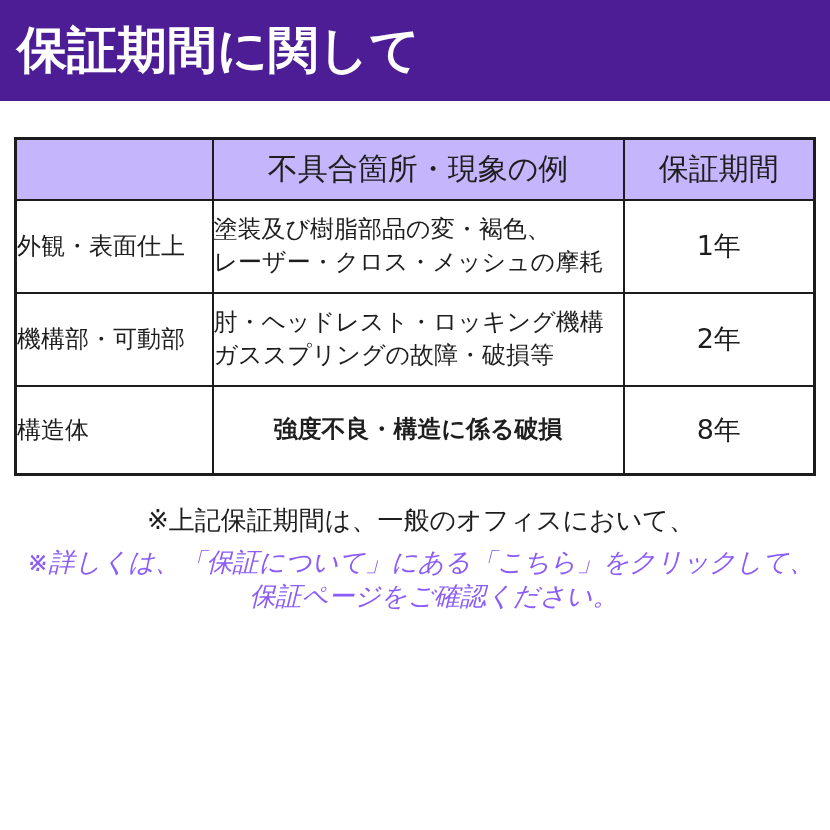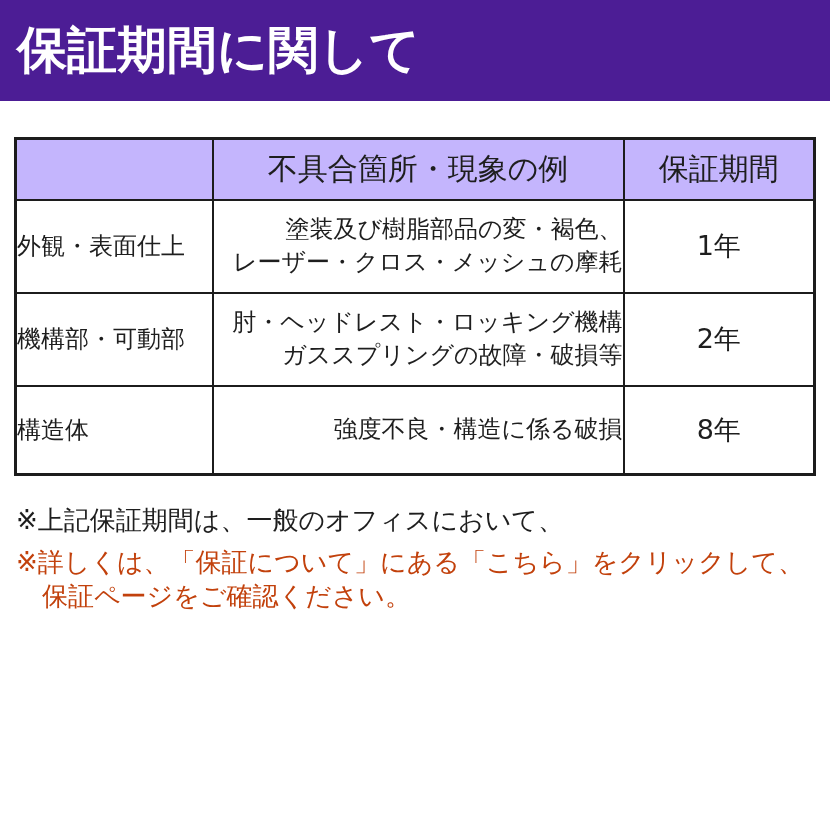--- a/index.html
+++ b/index.html
@@ -47,45 +47,46 @@
     font-size: 30px;
     font-weight: normal;
     text-align: center;
   }
   .cell-category {
     height: 93px;
     text-align: left;
     font-size: 24px;
   }
   .cell-examples {
-    text-align: right;
-    padding-left: 12px;
+    text-align: left;
     font-size: 24px;
     line-height: 33px;
   }
-  .cell-examples.center { text-align: right; padding-left: 0; }
+  .cell-examples.center { text-align: center; padding-left: 0; font-weight: bold; }
   .cell-examples div { white-space: nowrap; }
   .cell-period {
     text-align: center;
     font-size: 27px;
   }
   .row-structure .cell-category { height: 89px; }
 
   
   .notes {
     margin: 27px 4px 0 16px;
     font-size: 26px;
     line-height: 34px;
+    text-align: center;
   }
   .note { margin-bottom: 2px; }
   .note-line { white-space: nowrap; }
   .note-line.cont { padding-left: 26px; }
   .note-red {
-    color: #c2410c;
+    color: #8b5cf6;
     margin-top: 8px;
+    font-style: italic;
   }
 </style>
 </head>
 <body>
 
 <div class="header-bar">
   <div class="header-title">保証期間に関して</div>
 </div>
 
 <table class="warranty-table">

